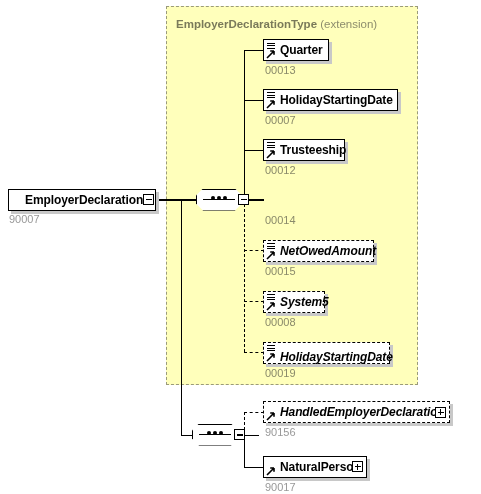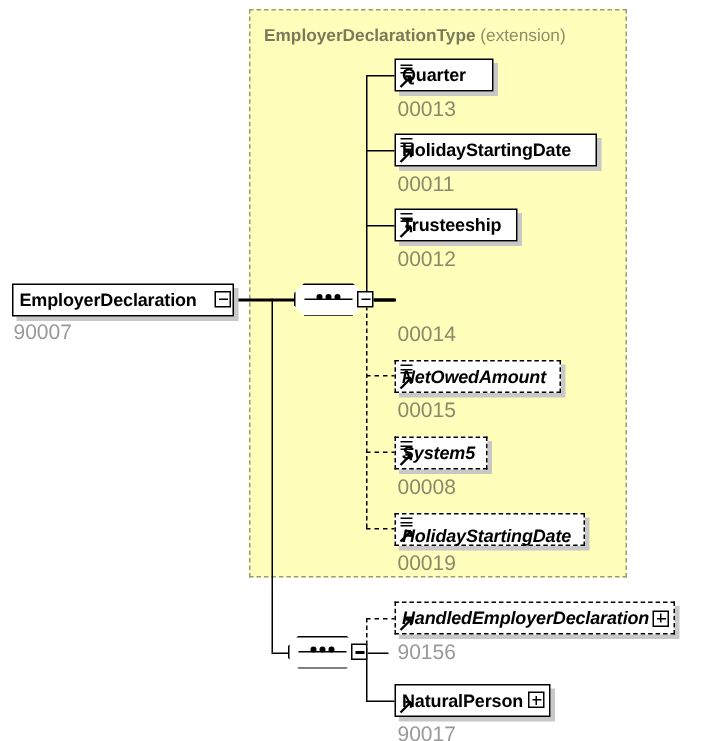--- a/index.html
+++ b/index.html
@@ -26,21 +26,21 @@
 
   
   .el{
     position:absolute;
     box-sizing:border-box;
     background:#ffffff;
     border:1.5px solid #000000;
     height:22px;
     display:flex;
     align-items:center;
-    padding-left:4px;
+    padding-left:16px;
     padding-right:5px;
     white-space:nowrap;
     box-shadow:3px 3px 0 0 #c8c8c8;
   }
   .el.opt{ border:1.5px dashed #000000;font-style:italic; }
   .el .nm{
     font-size:12px;
     font-weight:bold;
     color:#000000;
     letter-spacing:-0.1px;
@@ -68,21 +68,21 @@
     border:1.3px solid #000;
     background:#fff;
   }
   .tog i{position:absolute;background:#000;}
   .tog i.h{left:1.5px;top:4.1px;width:6px;height:1.4px;}
   .tog i.v{top:1.5px;left:4.1px;height:6px;width:1.4px;}
 
   
   .cap{
     position:absolute;
-    font-size:14px;
+    font-size:11px;
     color:#8a8a6a;
     white-space:nowrap;
   }
   .cap.white{color:#999999;}
 
   
   .seq{
     position:absolute;
     width:46px;height:22px;
   }
@@ -185,21 +185,21 @@
     <span class="glyph">
       <span class="ln a"></span>
         <span class="ln b"></span>
         <span class="ln c"></span>
       <svg class="arw" viewBox="0 0 9 9">
           <path d="M1 8 L8 1 M8 1 L4.2 1 M8 1 L8 4.8" stroke="#000" stroke-width="1.6" fill="none"></path>
         </svg>
     </span>
     <span class="nm">HolidayStartingDate</span>
   </div>
-  <div class="cap" style="left:265px;top:113.6px;">00011</div>
+  <div class="cap" style="left:265px;top:113.6px;">00007</div>
 
   <div class="el" style="left:263px;top:138.6px;width:82px;">
     <span class="glyph">
       <span class="ln a"></span>
         <span class="ln b"></span>
         <span class="ln c"></span>
       <svg class="arw" viewBox="0 0 9 9">
           <path d="M1 8 L8 1 M8 1 L4.2 1 M8 1 L8 4.8" stroke="#000" stroke-width="1.6" fill="none"></path>
         </svg>
     </span>

